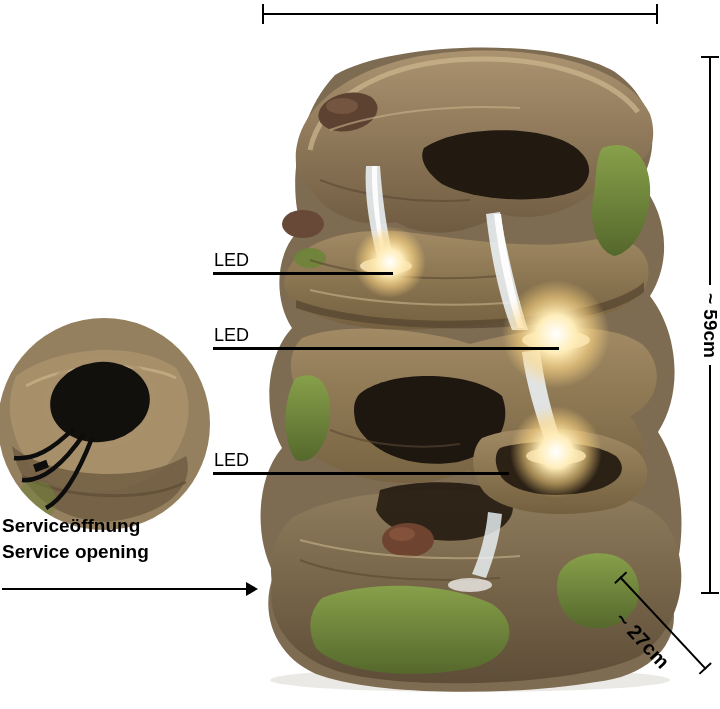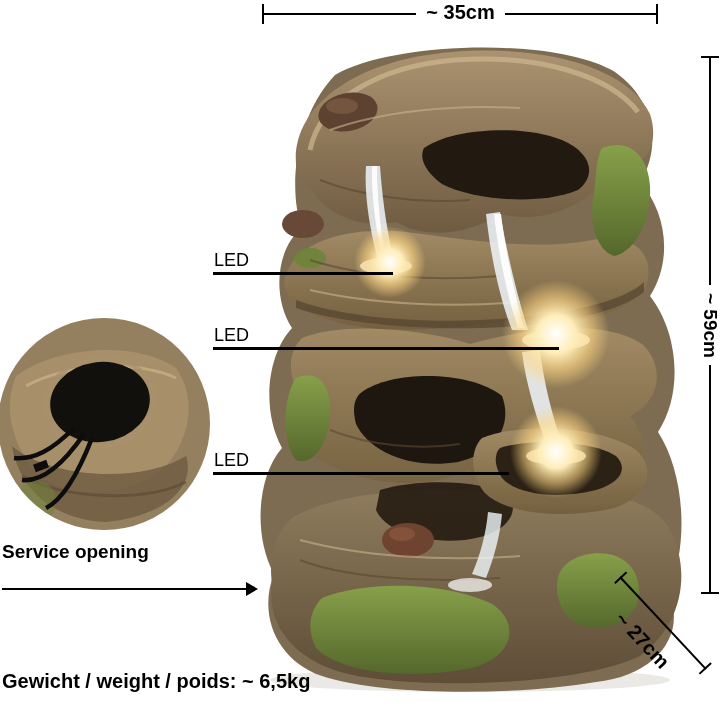--- a/index.html
+++ b/index.html
@@ -160,38 +160,37 @@
           <path d="M96,122 C82,158 66,184 50,192"></path>
         </g>
         <rect x="38" y="146" width="14" height="8" fill="#0d0d0d" transform="rotate(-20 45 150)"></rect>
       </g>
     </g>
   </svg>
 
   <div class="hline" style="left:263px;top:13px;width:395px"></div>
   <div class="vtick" style="left:262px;top:4px"></div>
   <div class="vtick" style="left:656px;top:4px"></div>
-  <div class="dim-top-label"><span>~ 35cm</span></div>
 
   <div class="vline" style="left:709px;top:57px;height:536px"></div>
   <div class="htick" style="left:701px;top:56px"></div>
   <div class="htick" style="left:701px;top:592px"></div>
   <div class="dim-right-label">
       <span>~ 59cm</span>
     </div>
 
   <div class="diag-line"></div>
   <div class="dim-diag-label">~ 27cm</div>
 
   <div class="led-label" style="left:214px;top:250px">LED</div>
   <div class="led-line" style="left:213px;top:272px;width:180px"></div>
   <div class="led-label" style="left:214px;top:325px">LED</div>
   <div class="led-line" style="left:213px;top:347px;width:346px"></div>
   <div class="led-label" style="left:214px;top:450px">LED</div>
   <div class="led-line" style="left:213px;top:472px;width:296px"></div>
 
+  <div class="svc bold" style="top:513px">Serviceöffnung</div>
   <div class="svc bold" style="top:539px">Service opening</div>
   <div class="arrow-line"></div>
   <div class="arrow-head"></div>
 
-  <div class="weight">Gewicht / weight / poids: ~ 6,5kg</div>
 
 </div>
 
 </body></html>

